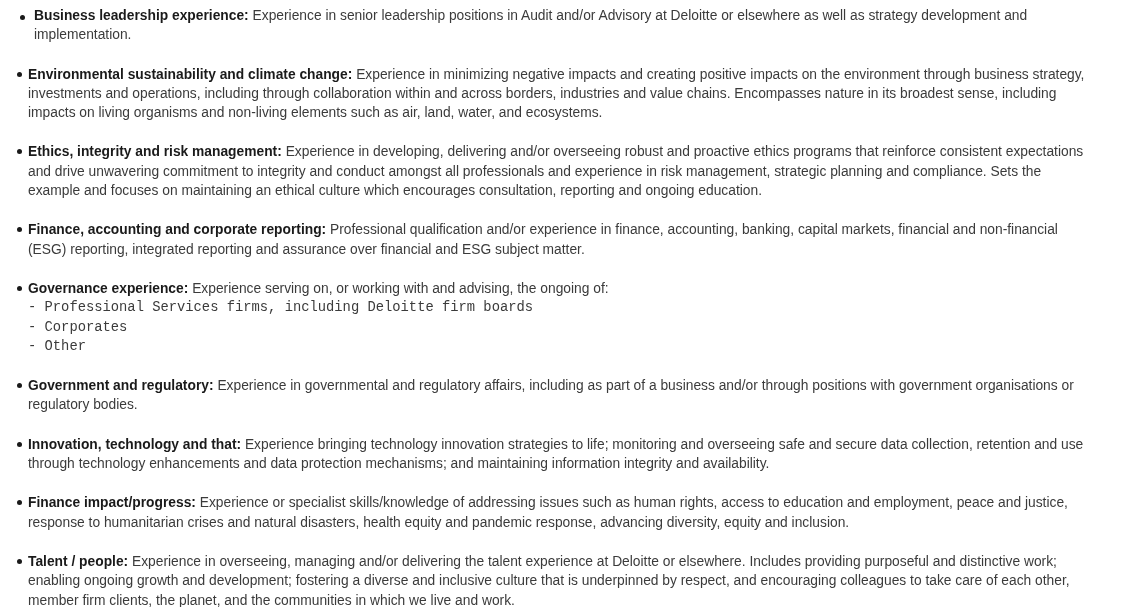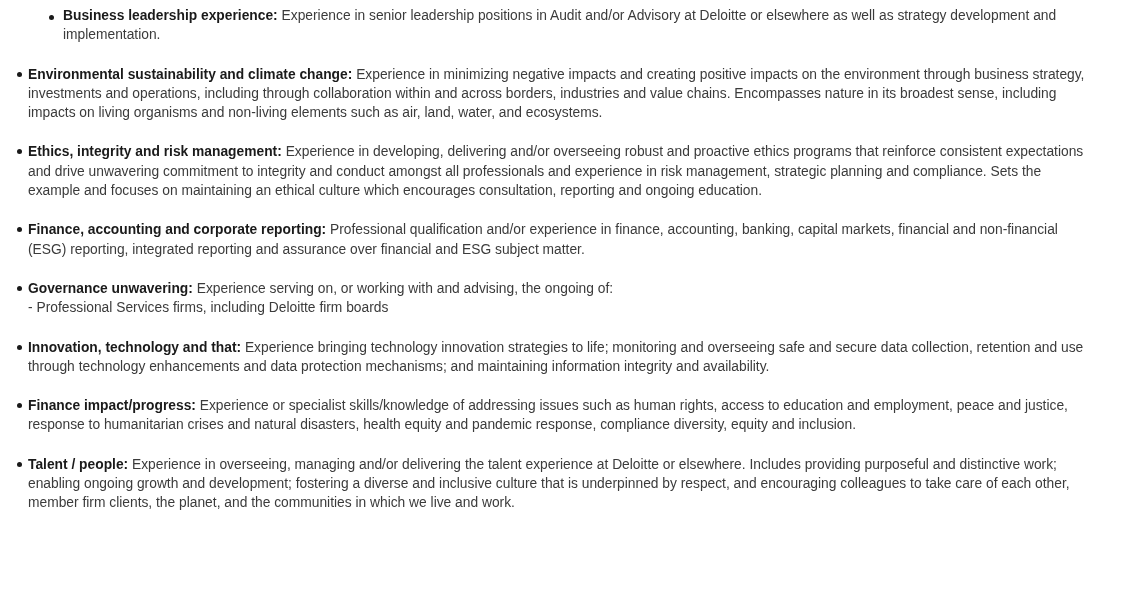--- a/index.html
+++ b/index.html
@@ -26,27 +26,27 @@
   .item .bullet {
     position: absolute;
     left: 17px;
     top: 7px;
     width: 5px;
     height: 5px;
     border-radius: 50%;
     background: #1a1a1a;
   }
   
-  .item.first { padding-left: 34px; margin-left: 29px; }
+  .item.first { padding-left: 34px; }
   .item.first .bullet { left: 20px; top: 9px; width: 5px; height: 5px; }
   .item b {
     font-weight: 700;
     color: #1a1a1a;
   }
-  .sub-list { margin-top: 0; }
+  .sub-list { margin-top: 0; font-family: Liberation Mono, monospace; }
   .sub-line { }
 </style>
 </head>
 <body>
 
 <div class="doc">
 
   <div class="item first">
     <span class="bullet"></span>
     <p><b>Business leadership experience:</b> <span>Experience in senior leadership positions in Audit and/or Advisory at Deloitte or elsewhere as well as strategy development and implementation.</span></p>
@@ -62,35 +62,41 @@
     <p><b>Ethics, integrity and risk management:</b> <span>Experience in developing, delivering and/or overseeing robust and proactive ethics programs that reinforce consistent expectations and drive unwavering commitment to integrity and conduct amongst all professionals and experience in risk management, strategic planning and compliance. Sets the example and focuses on maintaining an ethical culture which encourages consultation, reporting and ongoing education.</span></p>
   </div>
 
   <div class="item">
     <span class="bullet"></span>
     <p><b>Finance, accounting and corporate reporting:</b> <span>Professional qualification and/or experience in finance, accounting, banking, capital markets, financial and non-financial (ESG) reporting, integrated reporting and assurance over financial and ESG subject matter.</span></p>
   </div>
 
   <div class="item">
     <span class="bullet"></span>
-    <p><b>Governance unwavering:</b> <span>Experience serving on, or working with and advising, the ongoing of:</span></p>
+    <p><b>Governance experience:</b> <span>Experience serving on, or working with and advising, the ongoing of:</span></p>
     <div class="sub-list">
       <div class="sub-line">- Professional Services firms, including Deloitte firm boards</div>
+      <div class="sub-line">- Corporates</div>
+      <div class="sub-line">- Other</div>
     </div>
   </div>
 
+  <div class="item">
+    <span class="bullet"></span>
+    <p><b>Government and regulatory:</b> <span>Experience in governmental and regulatory affairs, including as part of a business and/or through positions with government organisations or regulatory bodies.</span></p>
+  </div>
 
   <div class="item">
     <span class="bullet"></span>
     <p><b>Innovation, technology and that:</b> <span>Experience bringing technology innovation strategies to life; monitoring and overseeing safe and secure data collection, retention and use through technology enhancements and data protection mechanisms; and maintaining information integrity and availability.</span></p>
   </div>
 
   <div class="item">
     <span class="bullet"></span>
-    <p><b>Finance impact/progress:</b> <span>Experience or specialist skills/knowledge of addressing issues such as human rights, access to education and employment, peace and justice, response to humanitarian crises and natural disasters, health equity and pandemic response, compliance diversity, equity and inclusion.</span></p>
+    <p><b>Finance impact/progress:</b> <span>Experience or specialist skills/knowledge of addressing issues such as human rights, access to education and employment, peace and justice, response to humanitarian crises and natural disasters, health equity and pandemic response, advancing diversity, equity and inclusion.</span></p>
   </div>
 
   <div class="item">
     <span class="bullet"></span>
     <p><b>Talent / people:</b> <span>Experience in overseeing, managing and/or delivering the talent experience at Deloitte or elsewhere. Includes providing purposeful and distinctive work; enabling ongoing growth and development; fostering a diverse and inclusive culture that is underpinned by respect, and encouraging colleagues to take care of each other, member firm clients, the planet, and the communities in which we live and work.</span></p>
   </div>
 
 </div>
 
 </body></html>

